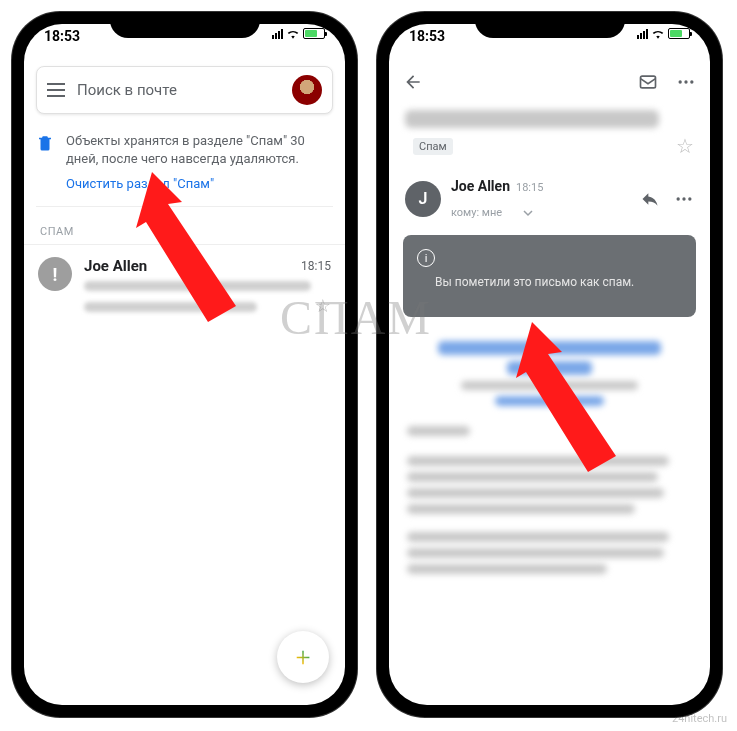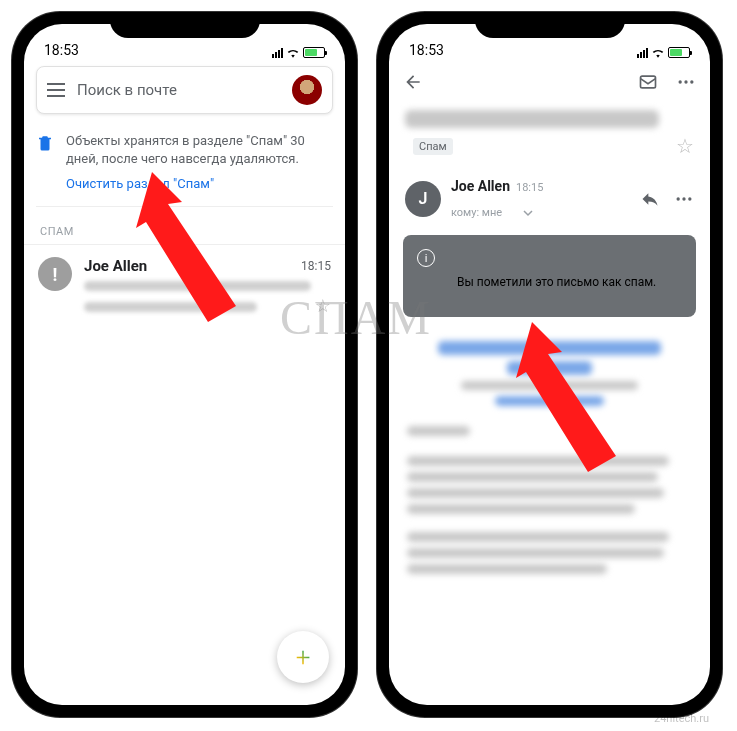--- a/index.html
+++ b/index.html
@@ -39,24 +39,24 @@
     transform: translateX(-50%);
     width: 150px; height: 26px;
     background: #000;
     border-radius: 0 0 18px 18px;
     z-index: 10;
   }
   .status-bar {
     height: 34px;
     display: flex;
     justify-content: space-between;
-    align-items: flex-end;
+    align-items: flex-start;
     padding: 4px 20px 0;
     font-size: 14px;
-    font-weight: 400;
+    font-weight: 700;
   }
   .status-right { display: flex; align-items: center; gap: 3px; font-size: 12px; }
   .sig-bars { display: inline-flex; align-items: flex-end; gap: 1px; }
   .sig-bars span { width: 2px; background:#000; }
   .sig-bars span:nth-child(1){height:4px}
   .sig-bars span:nth-child(2){height:6px}
   .sig-bars span:nth-child(3){height:8px}
   .sig-bars span:nth-child(4){height:10px}
   .wifi-ic { width:14px; height:10px; }
   .batt { width:22px; height:11px; border:1px solid #000; border-radius:2px; position:relative; }
@@ -147,21 +147,21 @@
     margin: 10px 14px;
     background:#6b6f73;
     border-radius:8px;
     padding:14px 14px 16px;
     color:#fff;
     position:relative;
   }
   .card-head { display:flex; gap:10px; align-items:flex-start;}
   .info-ic { width:18px; height:18px; border:1.5px solid #fff; border-radius:50%; display:flex; align-items:center; justify-content:center; font-size:11px; flex-shrink:0;}
   .card-title { font-size:13.5px; line-height:1.35; font-weight:500;}
-  .card-sub { font-size:12px; margin:8px 0 12px 40px; color:#000000;}
+  .card-sub { font-size:12px; margin:8px 0 12px 18px; color:#e5e5e5;}
   .card-btn {
     margin-left:28px;
     border:1px solid #d1d1d1; background:transparent; color:#fff;
     padding:6px 14px; font-size:13px; border-radius:3px;
   }
 
   .body-area { padding: 8px 18px; }
   .b-blur { height:12px; background:#c8c8c8; border-radius:5px; filter:blur(3px); margin:0 auto 6px;}
   .b-blue { background:#7aa7e8 !important;}
   .gap-lg { margin-top:20px;}
@@ -172,21 +172,21 @@
     transform-origin: top left;
   }
   .arrow svg { display:block; }
   .watermark {
     position:absolute; left:280px; top:290px;
     font-size:48px; color:rgba(120,120,120,.35);
     letter-spacing:2px; font-family: Georgia, serif;
     z-index: 60; pointer-events: none;
   }
   .wm-small {
-    position:absolute; right:28px; bottom:6px;
+    position:absolute; right:10px; bottom:6px;
     font-size:11px; color:rgba(0,0,0,.25);text-align:center;
   }
 </style>
 </head>
 <body>
 
 <div class="phones">
 
   <div class="phone">
     <div class="notch"></div>

